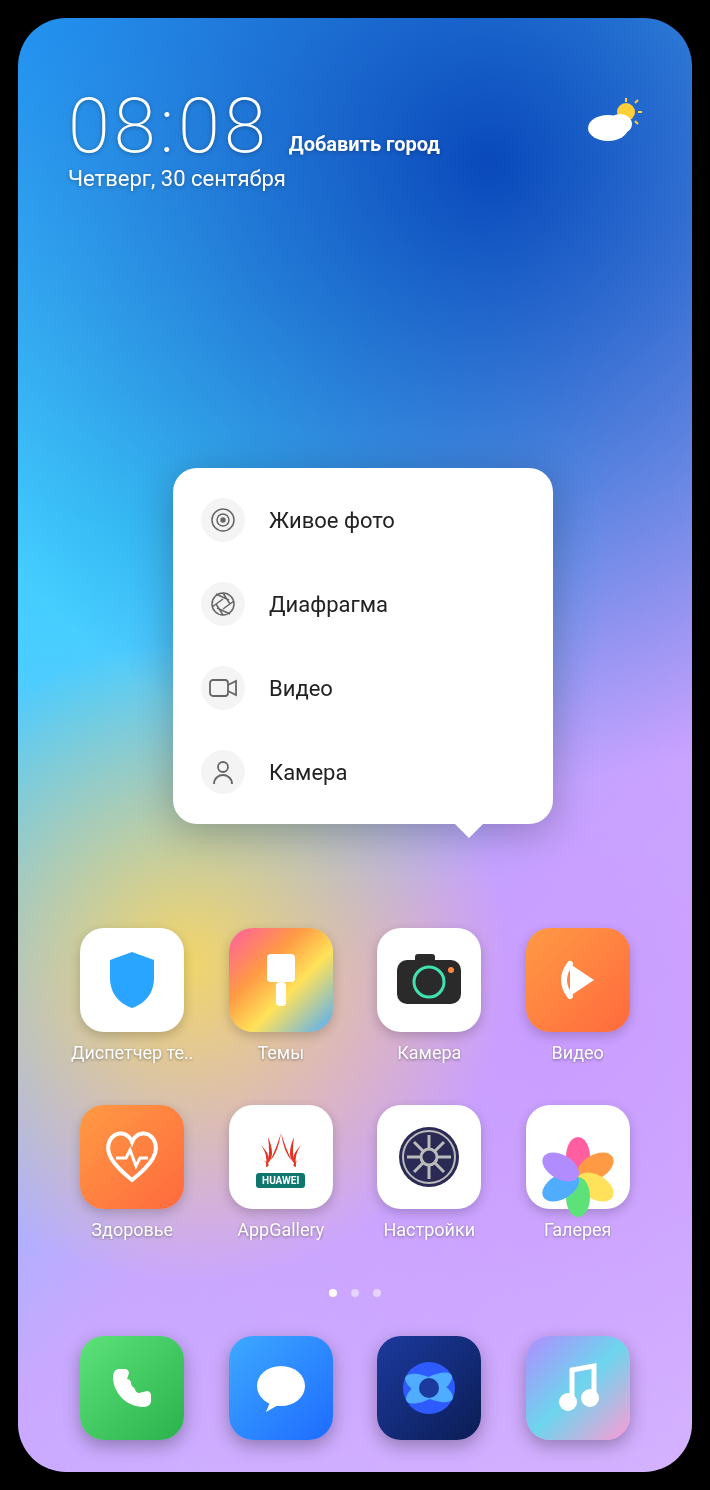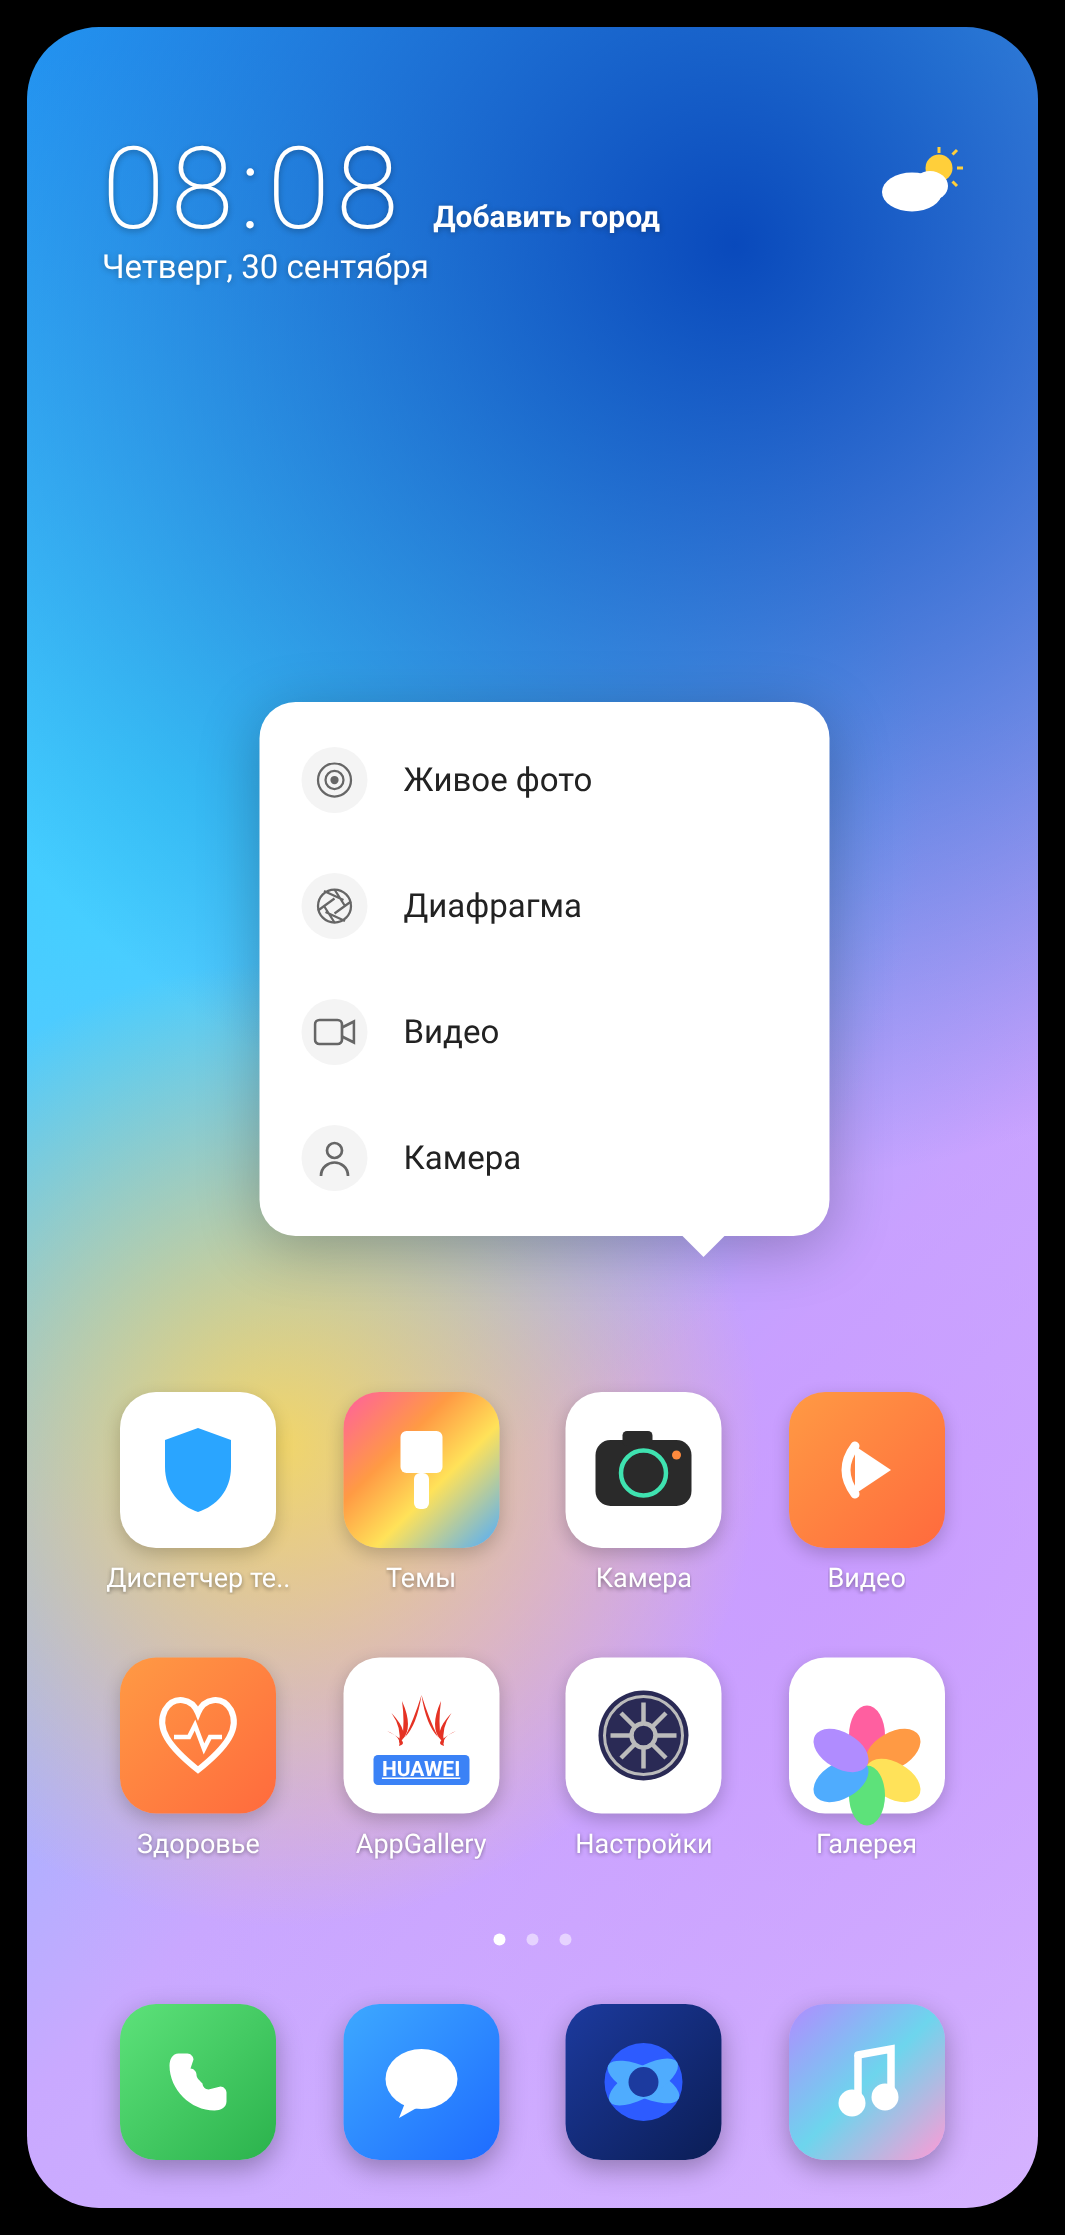--- a/index.html
+++ b/index.html
@@ -239,21 +239,21 @@
               <path d="M25 6 Q20 22 14 34 Q22 26 25 6"></path>
               <path d="M25 6 Q30 22 36 34 Q28 26 25 6"></path>
               <path d="M12 10 Q14 24 12 36 Q20 28 12 10"></path>
               <path d="M38 10 Q36 24 38 36 Q30 28 38 10"></path>
               <path d="M5 18 Q12 28 10 38 Q18 32 5 18"></path>
               <path d="M45 18 Q38 28 40 38 Q32 32 45 18"></path>
               <path d="M2 30 Q12 34 10 40 Q18 38 2 30"></path>
               <path d="M48 30 Q38 34 40 40 Q32 38 48 30"></path>
             </g>
         </svg>
-        <div style="background:#3b82f6;color:#fff;font-size:14px;font-weight:700;padding:2px 6px;border-radius:3px;text-decoration:underline;">HUAWEI</div>
+        <div style="background:#0f766e;color:#fff;font-size:10px;font-weight:700;padding:2px 6px;border-radius:3px;">HUAWEI</div>
       </div>
       <span class="app-label">AppGallery</span>
     </div>
 
     <div class="app">
       <div class="app-icon ic-settings">
         <svg width="72" height="72" viewBox="0 0 72 72">
             <circle cx="36" cy="36" r="30" fill="#2a2a55"></circle>
             <circle cx="36" cy="36" r="26" fill="none" stroke="#bbb" stroke-width="2"></circle>
             <g stroke="#bbb" stroke-width="3" fill="none">

